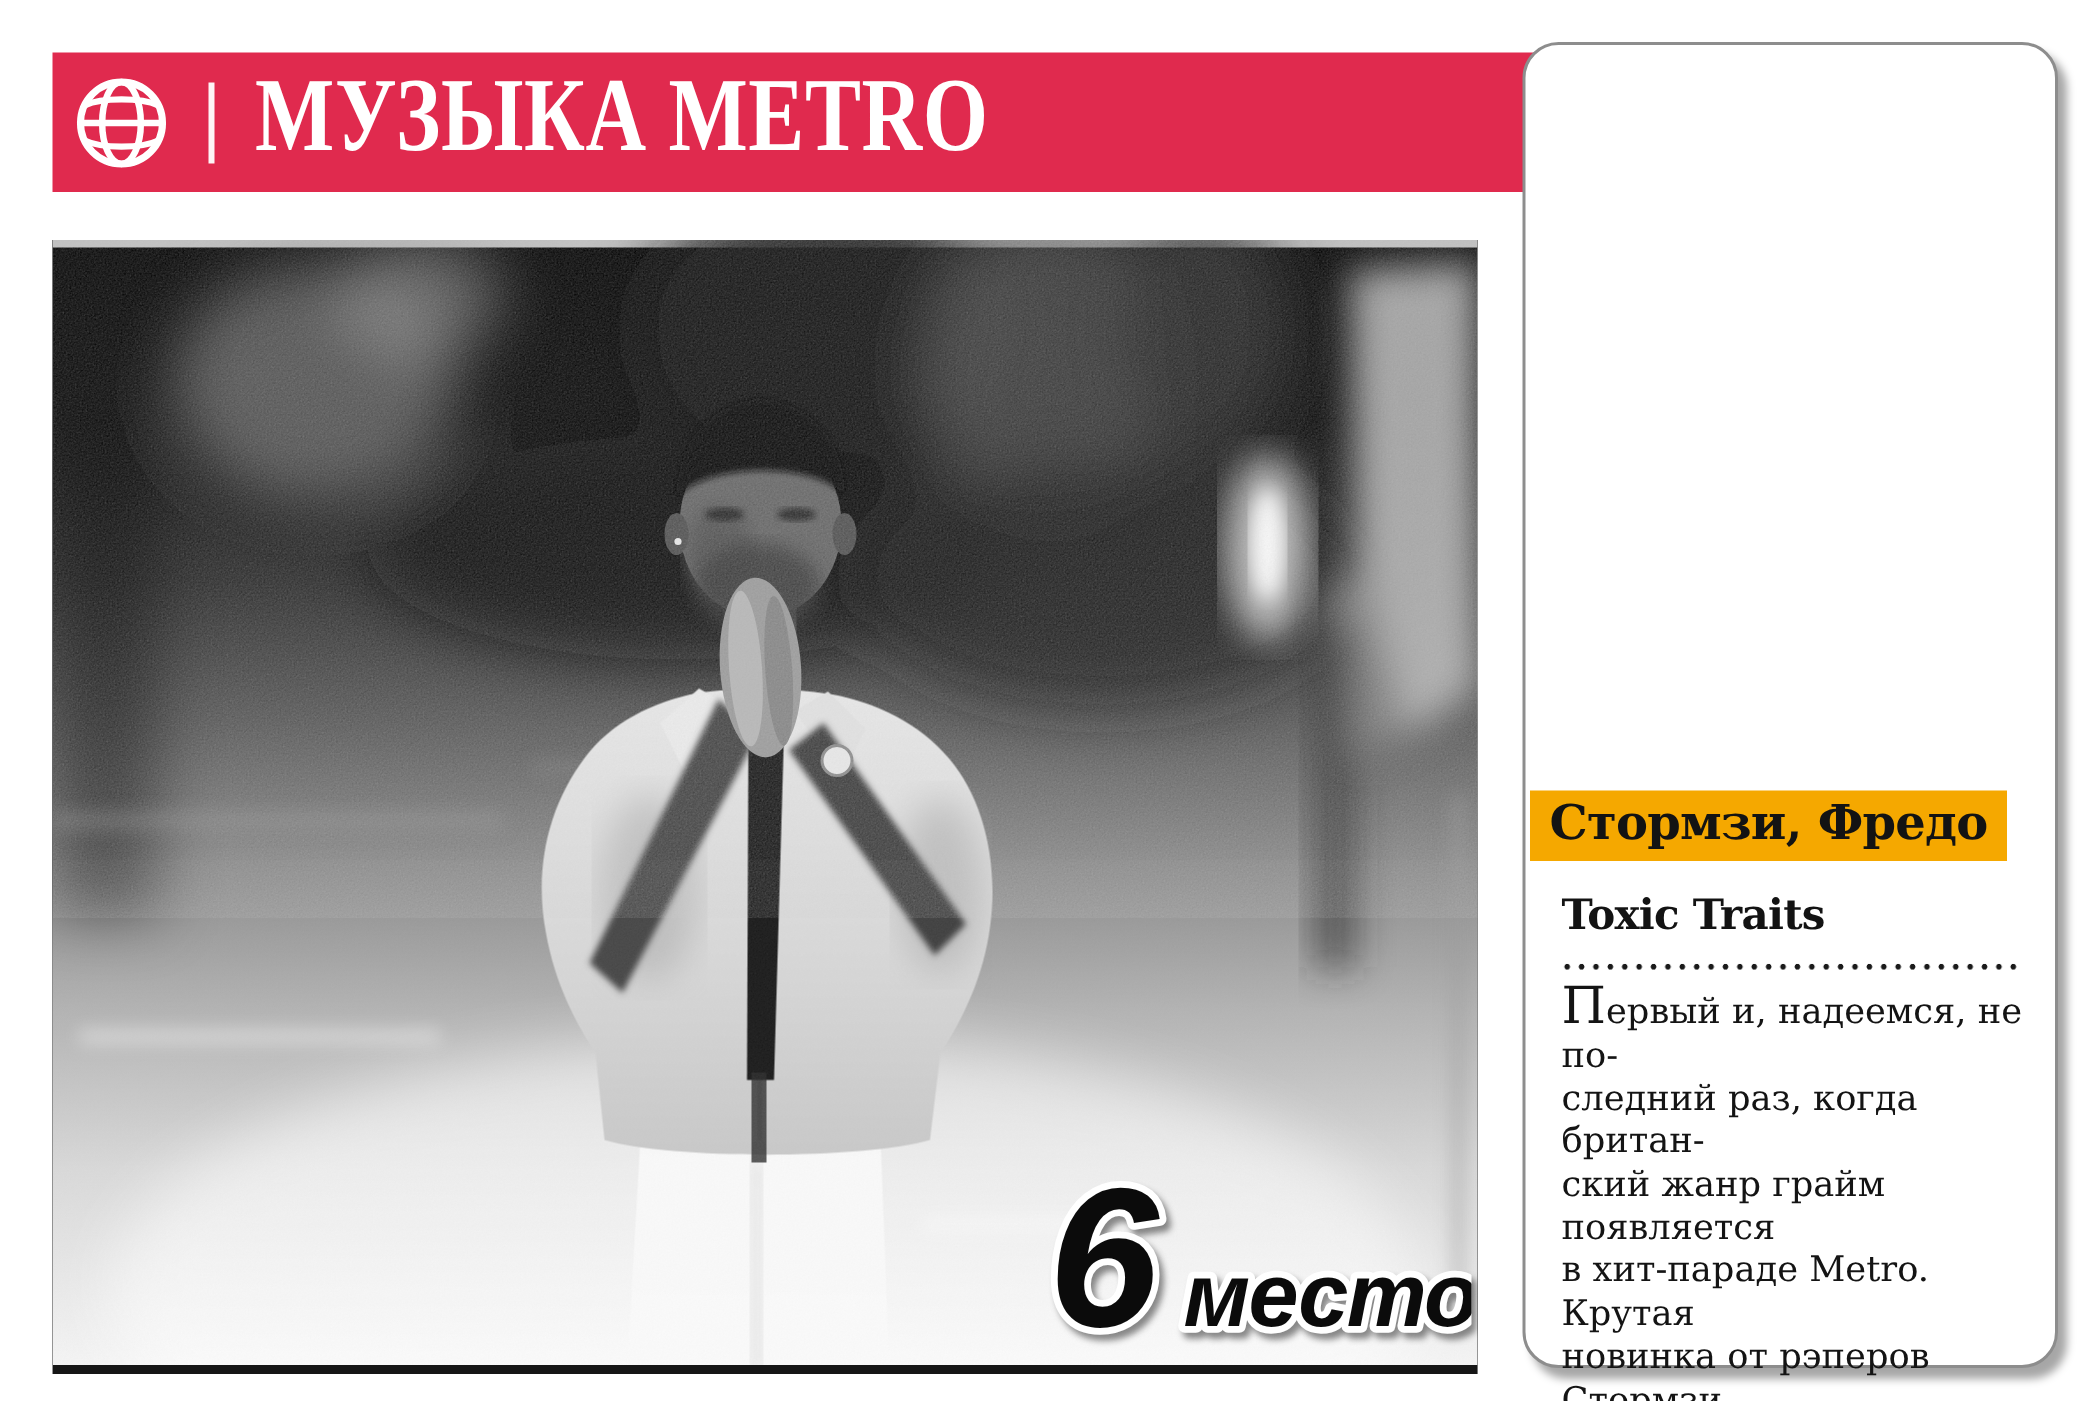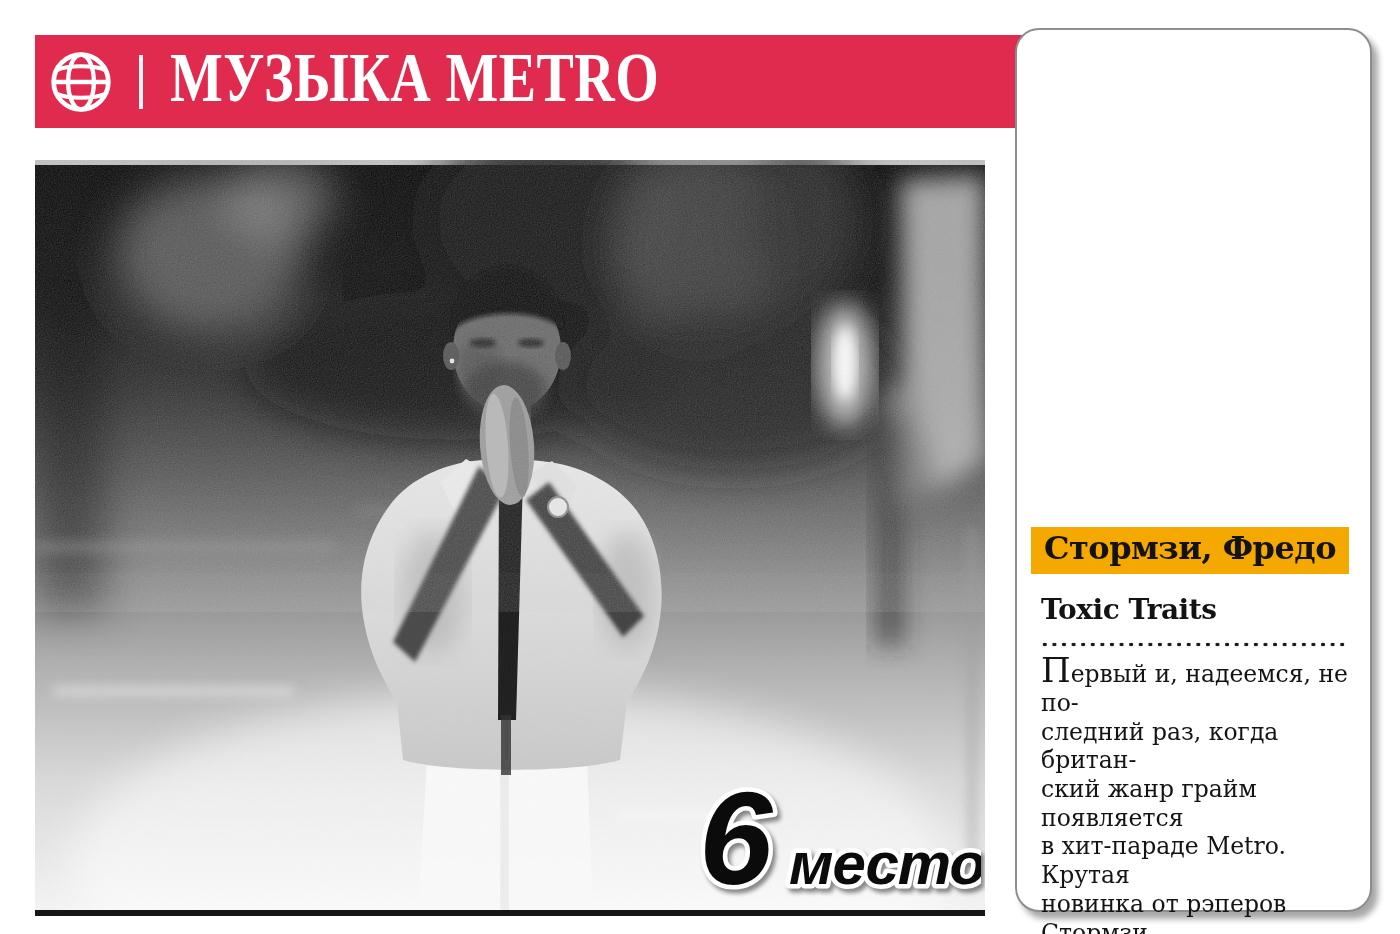--- a/index.html
+++ b/index.html
@@ -27,21 +27,21 @@
   .rank-badge text { font-family:"Liberation Sans", sans-serif; font-style:italic;
                      font-weight:bold; fill:#0b0b0b; stroke:#ffffff; stroke-width:9px;
                      paint-order:stroke; stroke-linejoin:round; }
   .rank-number { font-size:132px; }
   .rank-label  { font-size:60px; letter-spacing:-1px; }
 
   
   .card { position:absolute; left:1015px; top:28px; width:357px; height:884px;
           background:#ffffff; border:2px solid #8d8d8d; border-radius:24px;
           box-shadow:6px 7px 6px rgba(0,0,0,0.35); }
-  .artist-highlight { display:inline-block; margin:497px 0 0 14px; padding:4px 13px 8px;
+  .artist-highlight { display:inline-block; margin:497px 0 0 3px; padding:4px 13px 8px;
           background:#f5a800; color:#131313; font-weight:bold; font-size:32px;
           line-height:1.1; letter-spacing:-0.5px; }
   .track-title { margin:19px 24px 16px; color:#131313; font-weight:bold; font-size:28px;
           letter-spacing:-0.5px; }
   .dotted-divider { margin:12px 22px 0 23px; height:5px;
           background-image:radial-gradient(circle, #1a1a1a 1.7px, transparent 2.1px);
           background-size:9.6px 5px; background-repeat:repeat-x;
           background-position:left center; }
   .body-text { margin:13px 18px 0 24px; color:#141414; font-size:23.5px;
           line-height:28.7px; white-space:pre-line; }

